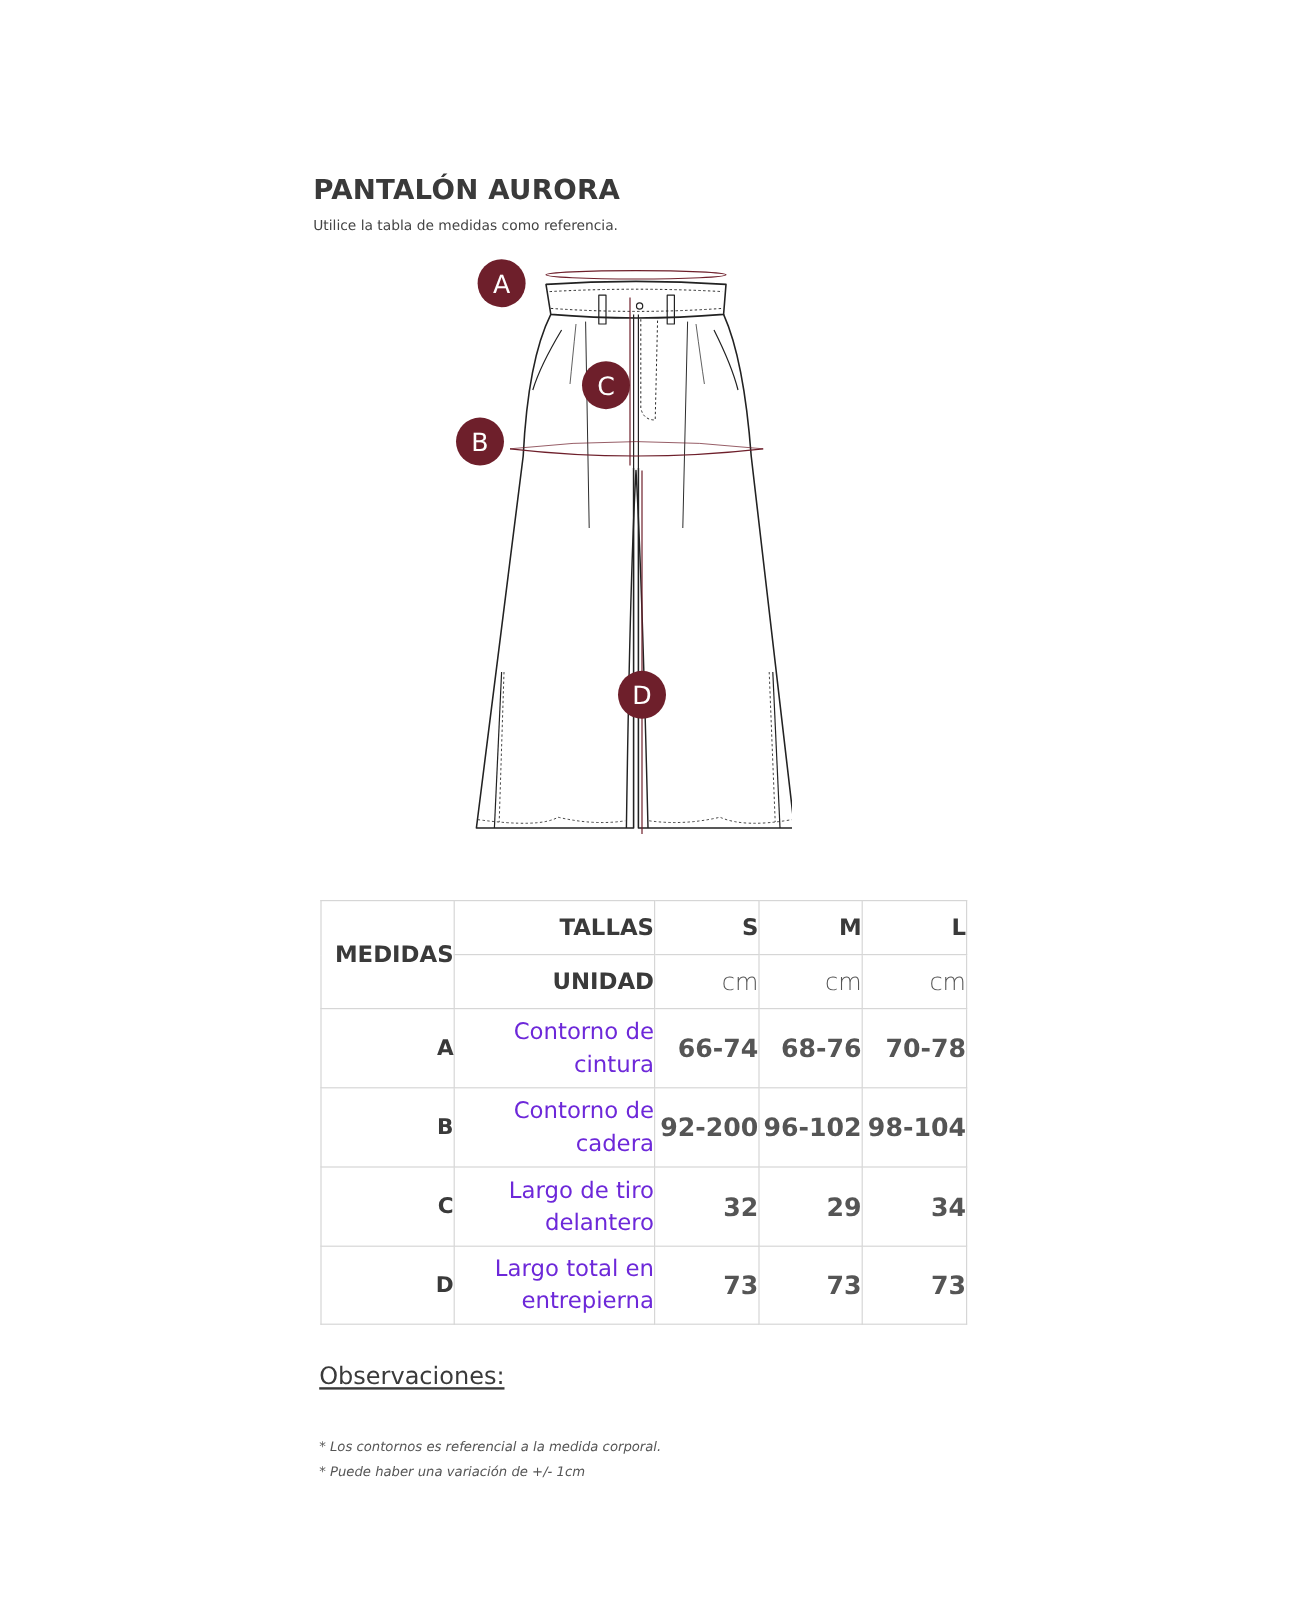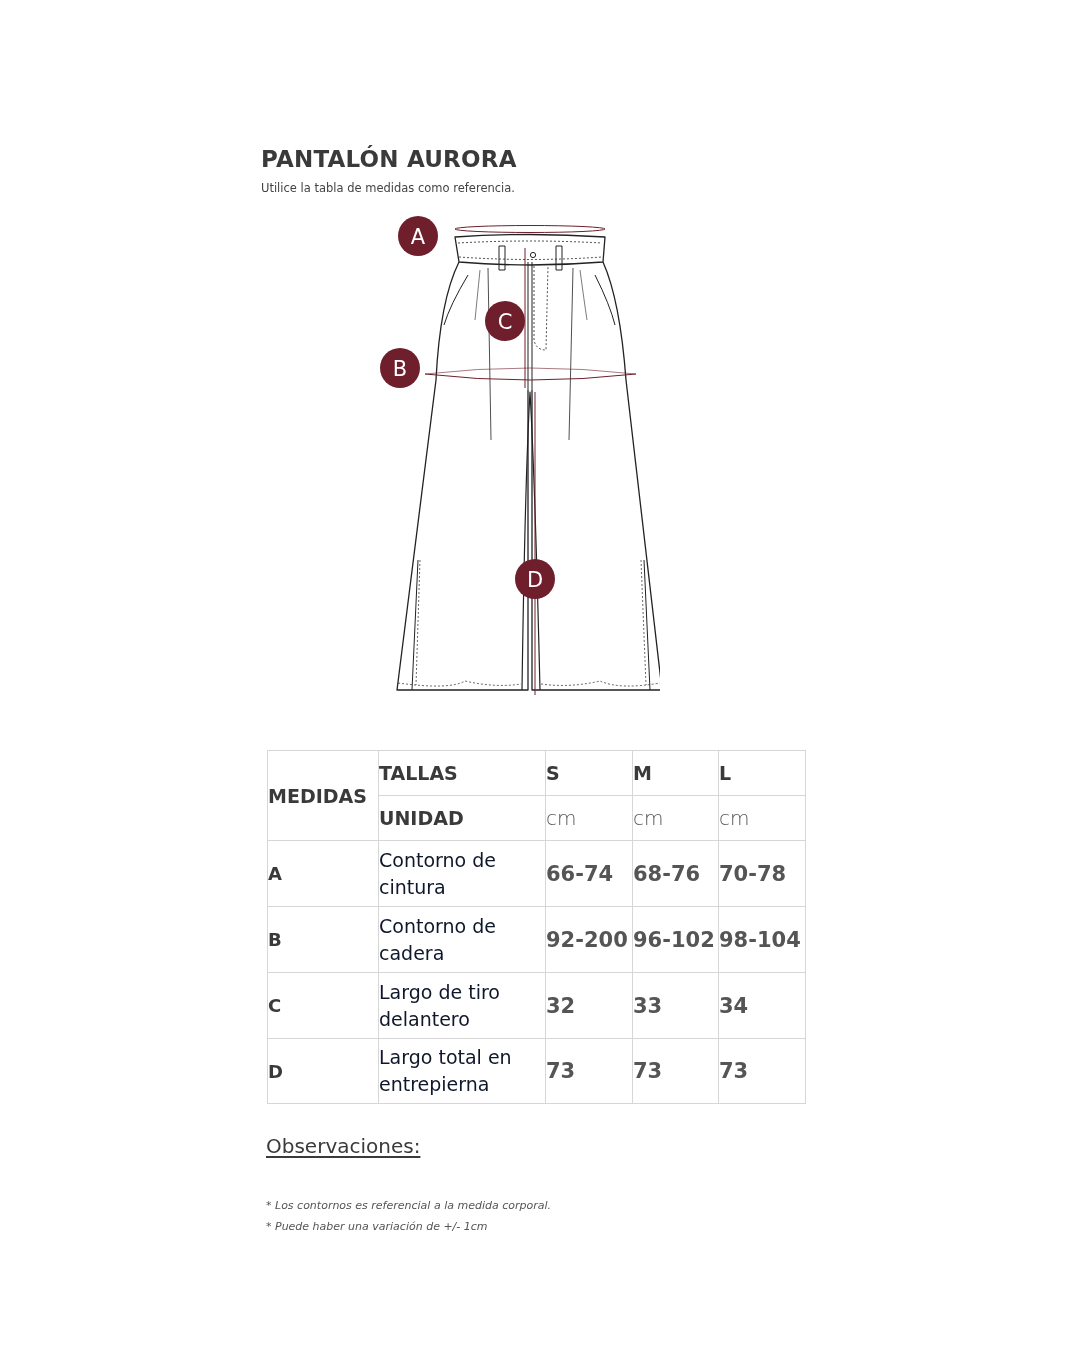--- a/index.html
+++ b/index.html
@@ -4,26 +4,26 @@
   <style>
     html, body { margin: 0; padding: 0; background: #ffffff; }
     body { width: 1080px; height: 1350px; position: relative; overflow: hidden;
            font-family: "DejaVu Sans", sans-serif; color: #333333; }
     .title { position: absolute; left: 261px; top: 146px; font-size: 23px; font-weight: bold;
              color: #3a3a3a; letter-spacing: 0.2px; margin: 0; }
     .subtitle { position: absolute; left: 261px; top: 181px; font-size: 11.5px; color: #444444; margin: 0; text-align: right; }
     .illustration { position: absolute; left: 370px; top: 210px; width: 290px; height: 500px; }
     .size-table { position: absolute; left: 267px; top: 750px; border-collapse: collapse;
                   table-layout: fixed; }
-    .size-table td { border: 1px solid #d6d6d6; text-align: left; vertical-align: middle; padding: 0; }
+    .size-table td { border: 1px solid #d6d6d6; text-align: right; vertical-align: middle; padding: 0; }
     .hdr { font-weight: bold; font-size: 19px; color: #3a3a3a; }
     .size-hdr { font-weight: bold; font-size: 19px; color: #3a3a3a; }
     .unit { font-family: "DejaVu Sans", sans-serif; font-weight: 300; font-size: 20px; color: #555555; }
     .code { font-weight: bold; font-size: 18px; color: #3a3a3a; }
-    .desc { font-size: 19px; color: #0f172a; line-height: 27px; font-weight: normal; }
+    .desc { font-size: 19px; color: #6d28d9; line-height: 27px; font-weight: normal; }
     .val { font-size: 21px; color: #555555; font-weight: bold; }
     .obs-title { position: absolute; left: 266px; top: 1134px; font-size: 20px; color: #3a3a3a;
                  text-decoration: underline; text-underline-offset: 3px; margin: 0; font-weight: 400; }
     .obs-list { position: absolute; left: 266px; top: 1198px; margin: 0; padding: 0; list-style: none; }
     .obs-list li { font-size: 11px; font-style: italic; color: #555555; height: 21px; line-height: 16px; }
   </style>
 </head>
 <body>
 
 <h1 class="title">PANTALÓN AURORA</h1>
@@ -136,21 +136,21 @@
     <td class="val">96-102</td>
     <td class="val">98-104</td>
   </tr>
   <tr style="height:66px">
     <td class="code">C</td>
     <td class="desc">
       <div>Largo de tiro</div>
       <div>delantero</div>
     </td>
     <td class="val">32</td>
-    <td class="val">33</td>
+    <td class="val">29</td>
     <td class="val">34</td>
   </tr>
   <tr style="height:65px">
     <td class="code">D</td>
     <td class="desc">
       <div>Largo total en</div>
       <div>entrepierna</div>
     </td>
     <td class="val">73</td>
     <td class="val">73</td>

